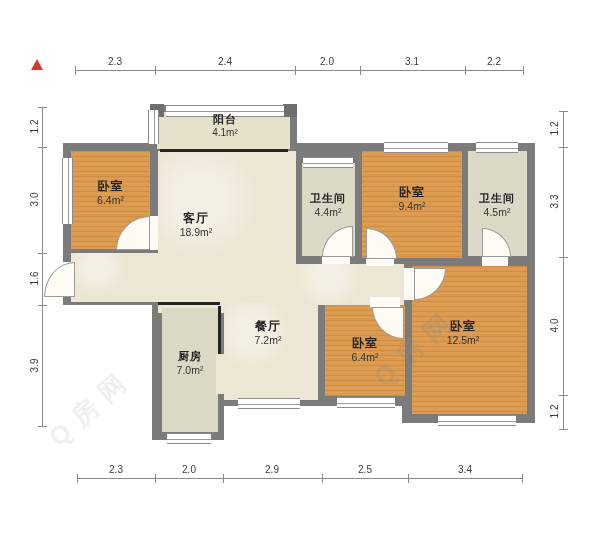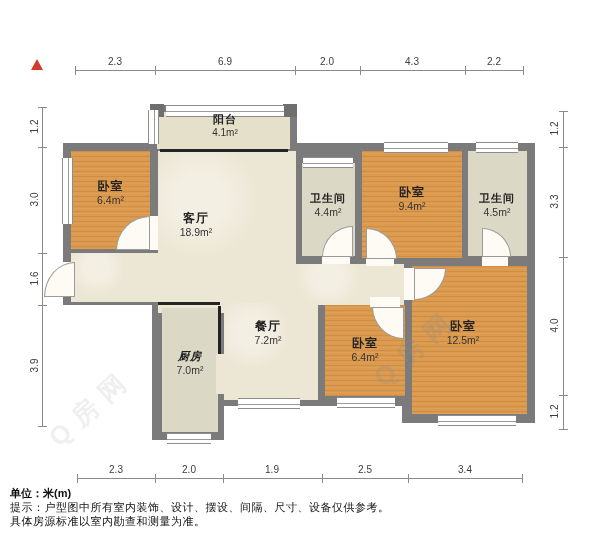--- a/index.html
+++ b/index.html
@@ -54,37 +54,37 @@
 
   <div class="dim" style="left:75px;top:70px;width:449px;height:1px;">
     <div class="dim-line-h"></div>
     <div class="tick-v" style="left:0"></div>
     <div class="tick-v" style="left:80px"></div>
     <div class="tick-v" style="left:220px"></div>
     <div class="tick-v" style="left:285px"></div>
     <div class="tick-v" style="left:390px"></div>
     <div class="tick-v" style="left:448px"></div>
     <div class="dim-lab dim-lab-h" style="left:20px">2.3</div>
-    <div class="dim-lab dim-lab-h" style="left:130px">6.9</div>
+    <div class="dim-lab dim-lab-h" style="left:130px">2.4</div>
     <div class="dim-lab dim-lab-h" style="left:232px">2.0</div>
-    <div class="dim-lab dim-lab-h" style="left:317px">4.3</div>
+    <div class="dim-lab dim-lab-h" style="left:317px">3.1</div>
     <div class="dim-lab dim-lab-h" style="left:399px">2.2</div>
   </div>
 
   <div class="dim" style="left:77px;top:478px;width:446px;height:1px;">
     <div class="dim-line-h"></div>
     <div class="tick-v" style="left:0"></div>
     <div class="tick-v" style="left:78px"></div>
     <div class="tick-v" style="left:146px"></div>
     <div class="tick-v" style="left:245px"></div>
     <div class="tick-v" style="left:331px"></div>
     <div class="tick-v" style="left:445px"></div>
     <div class="dim-lab dim-lab-h" style="left:19px">2.3</div>
     <div class="dim-lab dim-lab-h" style="left:92px">2.0</div>
-    <div class="dim-lab dim-lab-h" style="left:175px">1.9</div>
+    <div class="dim-lab dim-lab-h" style="left:175px">2.9</div>
     <div class="dim-lab dim-lab-h" style="left:268px">2.5</div>
     <div class="dim-lab dim-lab-h" style="left:368px">3.4</div>
   </div>
 
   <div class="dim" style="left:42px;top:107px;width:1px;height:320px;">
     <div class="dim-line-v"></div>
     <div class="tick-h" style="top:0"></div>
     <div class="tick-h" style="top:40px"></div>
     <div class="tick-h" style="top:146px"></div>
     <div class="tick-h" style="top:198px"></div>
@@ -186,38 +186,33 @@
   </div>
   <div class="room-label" style="left:372px;top:186px;width:80px;">
     <span class="room-name">卧室</span>
     <span class="room-area">9.4m²</span>
   </div>
   <div class="room-label" style="left:467px;top:192px;width:60px;">
     <span class="room-name" style="font-size:11px;">卫生间</span>
     <span class="room-area">4.5m²</span>
   </div>
   <div class="room-label" style="left:160px;top:350px;width:60px;">
-    <span class="room-name" style="font-size:11px;font-style:italic;">厨房</span>
+    <span class="room-name" style="font-size:11px;">厨房</span>
     <span class="room-area">7.0m²</span>
   </div>
   <div class="room-label" style="left:238px;top:320px;width:60px;">
     <span class="room-name">餐厅</span>
     <span class="room-area">7.2m²</span>
   </div>
   <div class="room-label" style="left:335px;top:337px;width:60px;">
     <span class="room-name">卧室</span>
     <span class="room-area">6.4m²</span>
   </div>
   <div class="room-label" style="left:430px;top:320px;width:66px;">
     <span class="room-name">卧室</span>
     <span class="room-area">12.5m²</span>
   </div>
 
   <div class="watermark" style="left:365px;top:330px;">Q房网</div>
   <div class="watermark" style="left:40px;top:390px;opacity:.55;">Q房网</div>
 
-  <div class="footer">
-    <div class="f1">单位：米(m)</div>
-    <div class="f2">提示：户型图中所有室内装饰、设计、摆设、间隔、尺寸、设备仅供参考。</div>
-    <div class="f3">具体房源标准以室内勘查和测量为准。</div>
-  </div>
 
 </div>
 
 </body></html>

